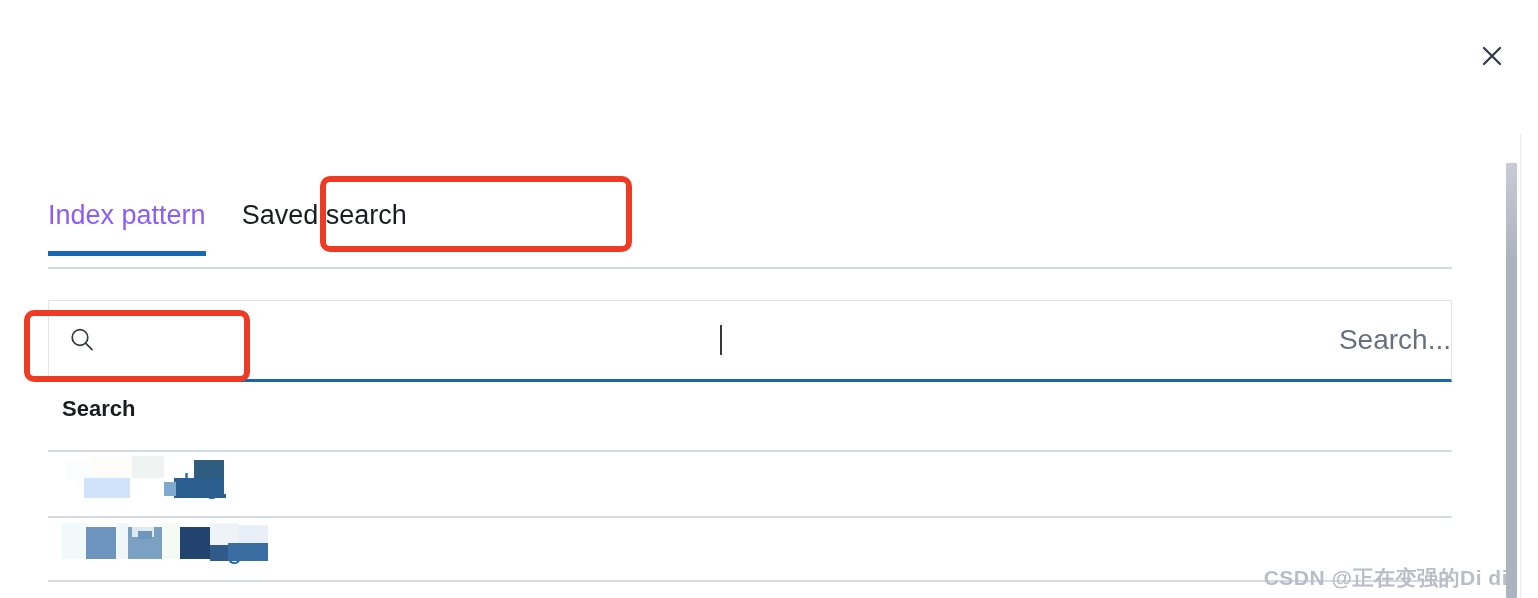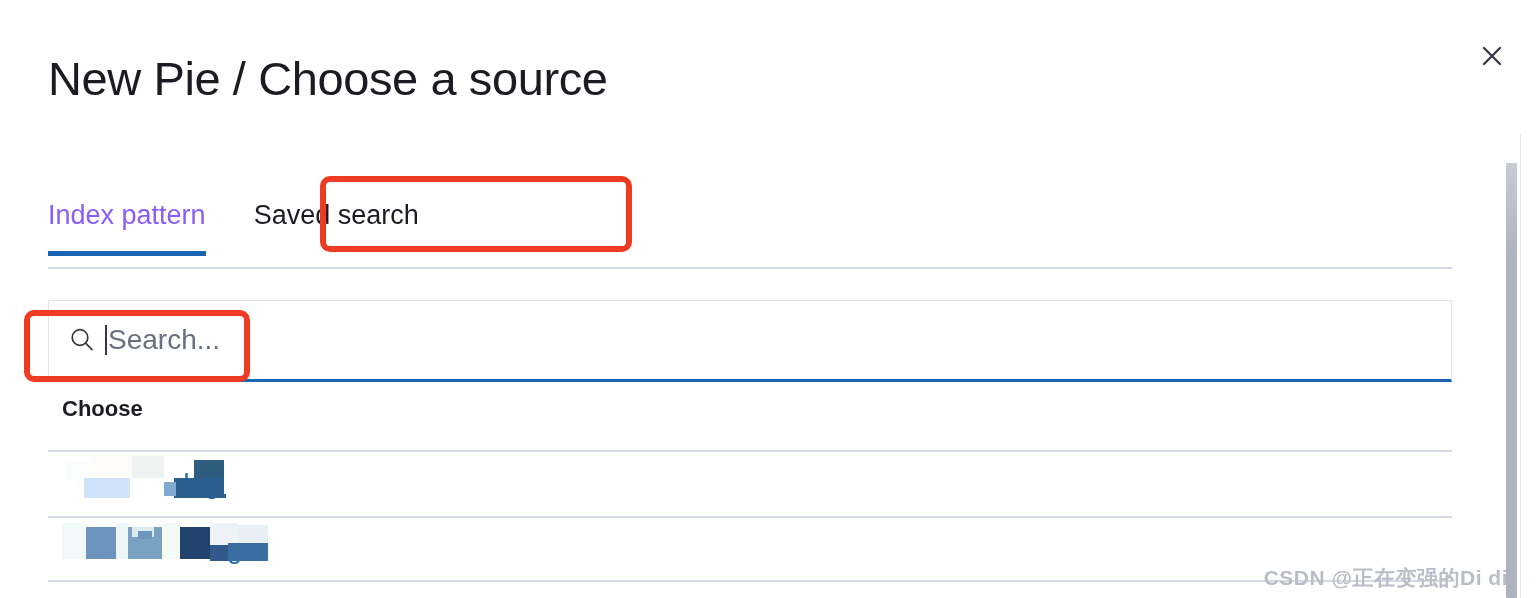--- a/index.html
+++ b/index.html
@@ -72,36 +72,37 @@
     border: none;
     border-bottom: 5px solid transparent;
     cursor: pointer;
     font-family: inherit;
     white-space: nowrap;
   }
   .tab.active {
     color: #8b5cf6;
     border-bottom-color: #1967b3;
   }
-  .tab.second { margin-left: 12px; }
+  .tab.second { }
 
   
   .search-wrap {
     position: absolute;
     left: 48px;
     top: 300px;
     width: 1404px;
     height: 82px;
     box-sizing: border-box;
     background: #ffffff;
     border: 1px solid #e2e4ea;
     border-bottom: 3px solid #1967b3;
     display: flex;
     align-items: center;
     padding-left: 18px;
+    justify-content: space-between;
   }
   .search-icon {
     width: 30px;
     height: 30px;
     flex: 0 0 auto;
     display: block;
     margin-right: 8px;
   }
   .caret {
     width: 2px;
@@ -212,40 +213,39 @@
 <div id="screen">
 
   <button class="close-btn">
     <span>
       <svg width="28" height="28" viewBox="0 0 28 28" aria-hidden="true">
         <path d="M6 6 L22 22 M22 6 L6 22" stroke="#343741" stroke-width="2.2" fill="none" stroke-linecap="round"></path>
       </svg>
     </span>
   </button>
 
-  <div class="page-title">New Pie / Choose a source</div>
 
   <div class="tabs">
     <button class="tab active">Index pattern</button>
     <button class="tab second">Saved search</button>
   </div>
 
   <div class="search-wrap">
     <span class="search-icon">
       <svg width="30" height="30" viewBox="0 0 30 30" aria-hidden="true">
         <circle cx="13" cy="12.5" r="7.8" stroke="#343741" stroke-width="1.7" fill="none"></circle>
         <path d="M18.6 18.2 L25 24.6" stroke="#343741" stroke-width="1.7" fill="none" stroke-linecap="round"></path>
       </svg>
     </span>
     <span class="caret"></span>
     <span class="search-placeholder">Search...</span>
   </div>
 
   <div class="table">
-    <div class="th">Choose</div>
+    <div class="th">Search</div>
 
     <div class="row">
       <span class="row-link">
         <span class="redact">
           <i style="left:4px;  top:8px;  width:26px; height:24px; background:#fbfcfe;"></i>
           <i style="left:30px; top:2px;  width:40px; height:22px; background:#fdfcf8;"></i>
           <i style="left:70px; top:2px;  width:32px; height:22px; background:#eff3f2;"></i>
           <i style="left:22px; top:24px; width:46px; height:20px; background:#cfe4fa;"></i>
           <i style="left:0px;  top:26px; width:14px; height:18px; background:#ffffff;"></i>
           <i style="left:132px;top:6px;  width:30px; height:24px; background:#2f5d80;"></i>

